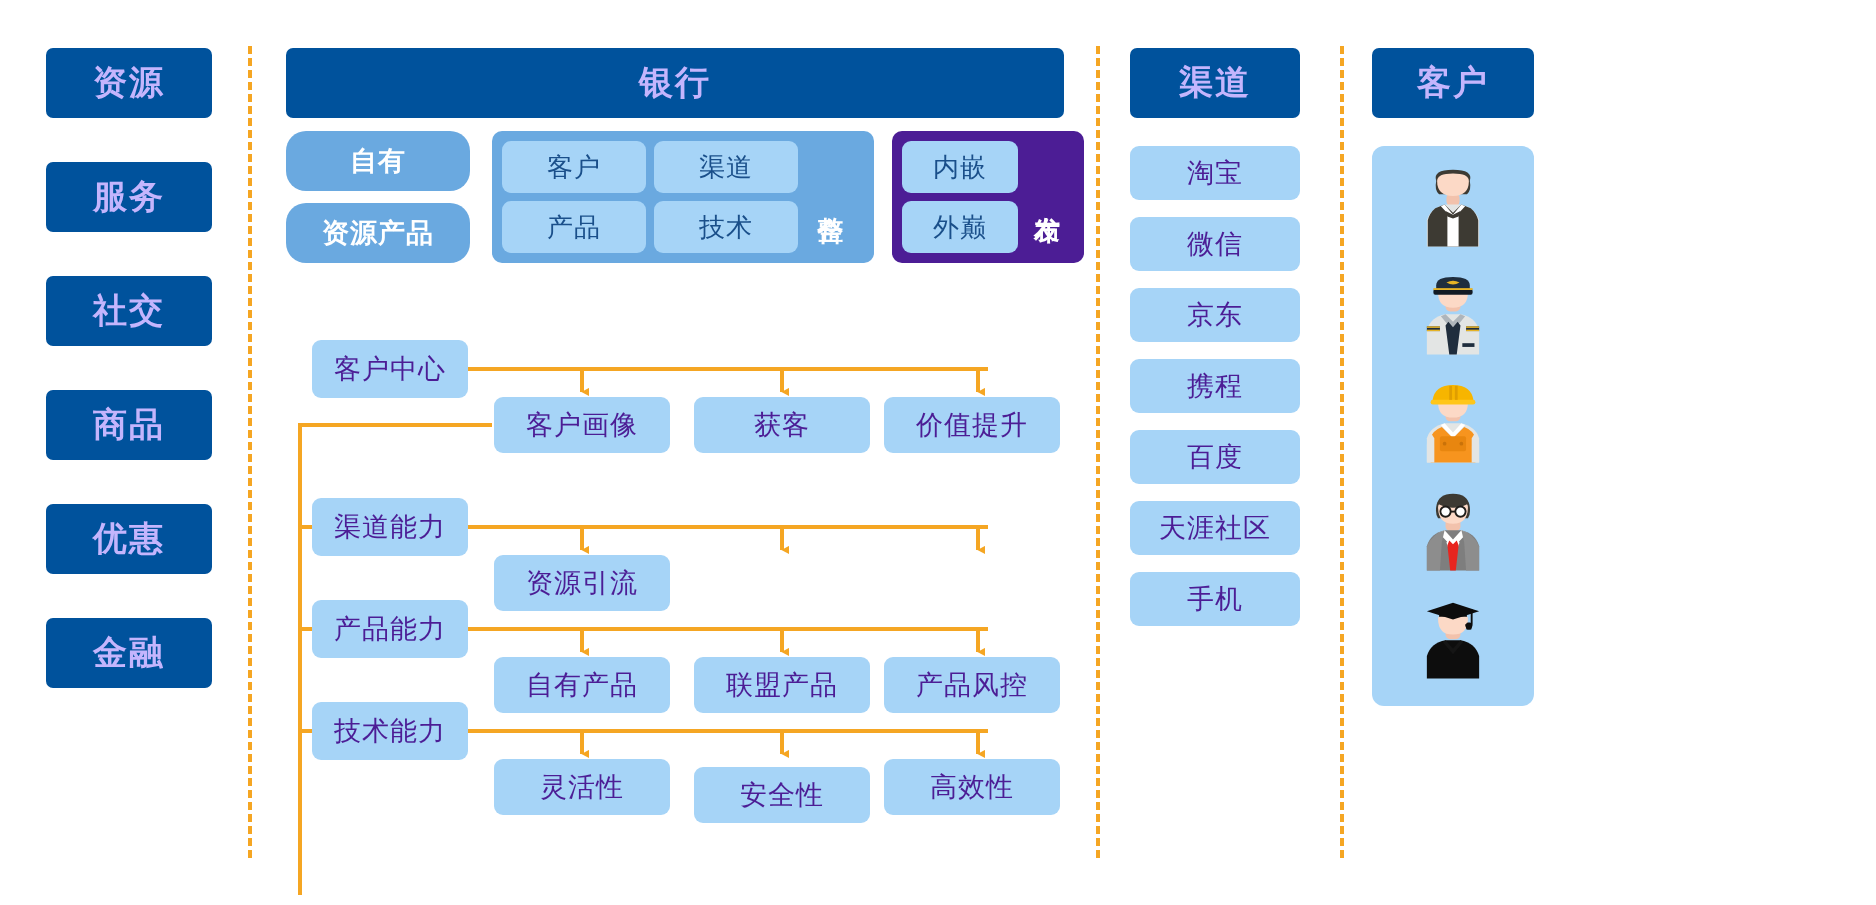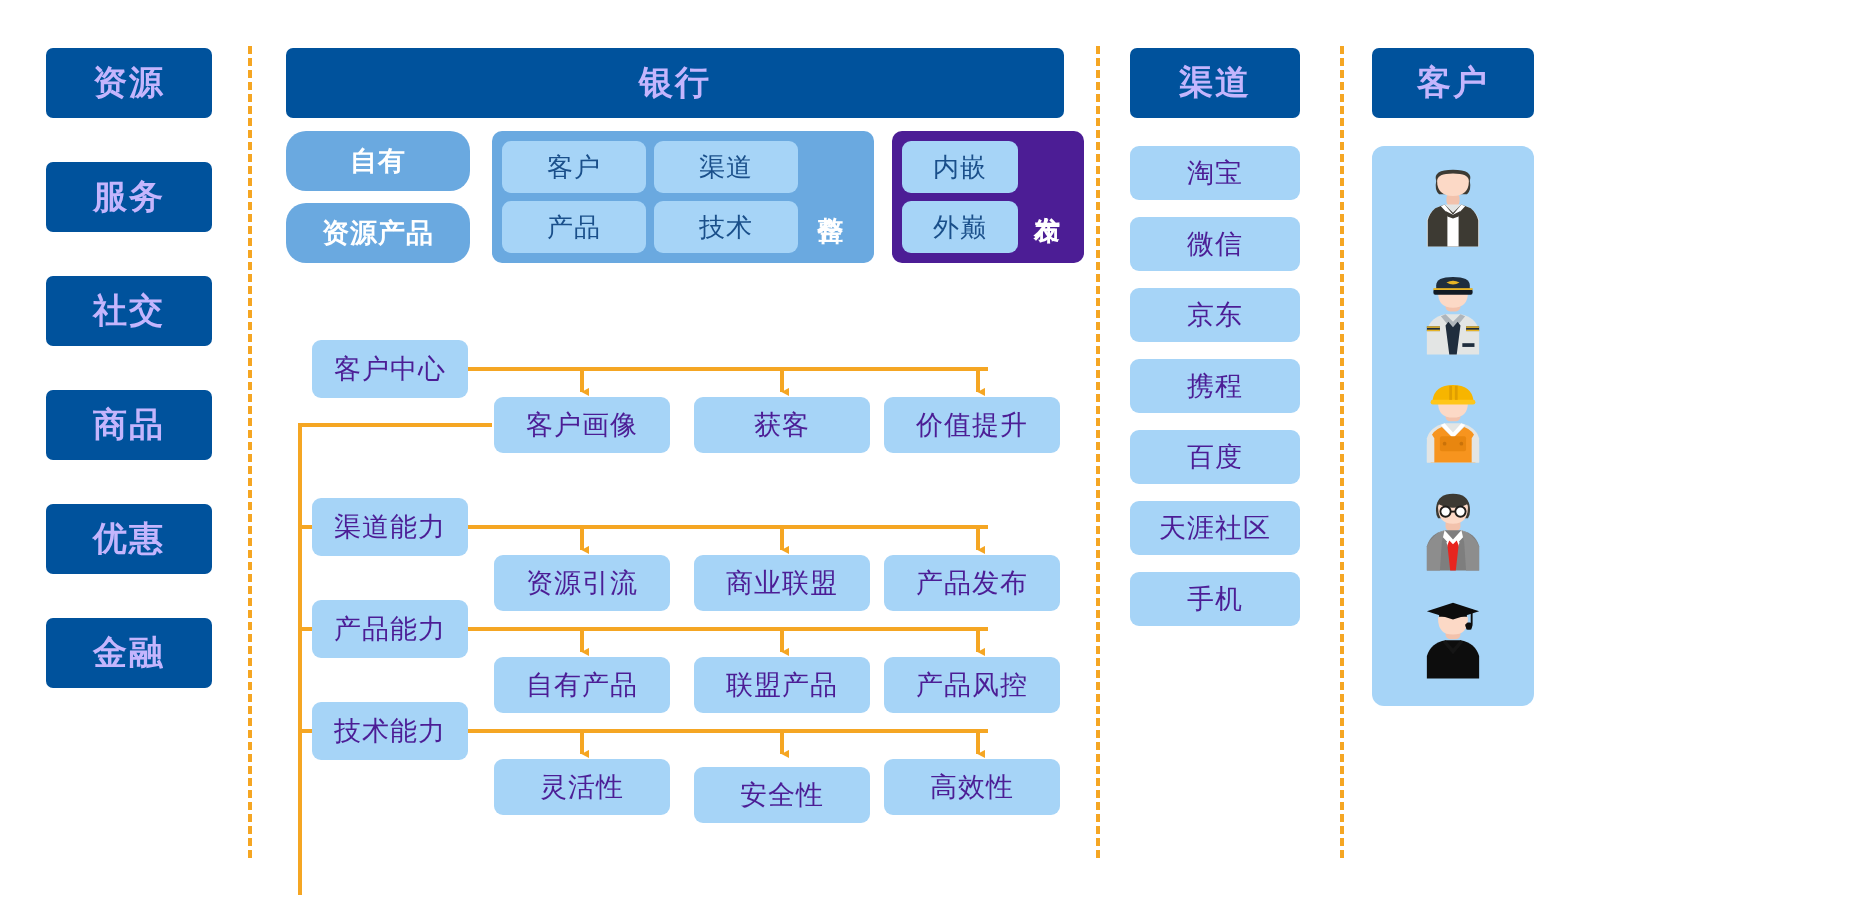--- a/index.html
+++ b/index.html
@@ -224,22 +224,20 @@
       </g>
     </svg>
 
     <div class="lite-chip cap-chip" style="left:26px;top:0px;">客户中心</div>
     <div class="lite-chip leaf-chip" style="left:208px;top:57px;">客户画像</div>
     <div class="lite-chip leaf-chip" style="left:408px;top:57px;">获客</div>
     <div class="lite-chip leaf-chip" style="left:598px;top:57px;">价值提升</div>
 
     <div class="lite-chip cap-chip" style="left:26px;top:158px;">渠道能力</div>
     <div class="lite-chip leaf-chip" style="left:208px;top:215px;">资源引流</div>
-    <div class="lite-chip leaf-chip" style="left:408px;top:215px;">商业联盟</div>
-    <div class="lite-chip leaf-chip" style="left:598px;top:215px;">产品发布</div>
 
     <div class="lite-chip cap-chip" style="left:26px;top:260px;">产品能力</div>
     <div class="lite-chip leaf-chip" style="left:408px;top:317px;">联盟产品</div>
     <div class="lite-chip leaf-chip" style="left:208px;top:317px;">自有产品</div>
     <div class="lite-chip leaf-chip" style="left:598px;top:317px;">产品风控</div>
 
     <div class="lite-chip cap-chip" style="left:26px;top:362px;">技术能力</div>
     <div class="lite-chip leaf-chip" style="left:208px;top:419px;">灵活性</div>
     <div class="lite-chip leaf-chip" style="left:408px;top:427px;">安全性</div>
     <div class="lite-chip leaf-chip" style="left:598px;top:419px;">高效性</div>

